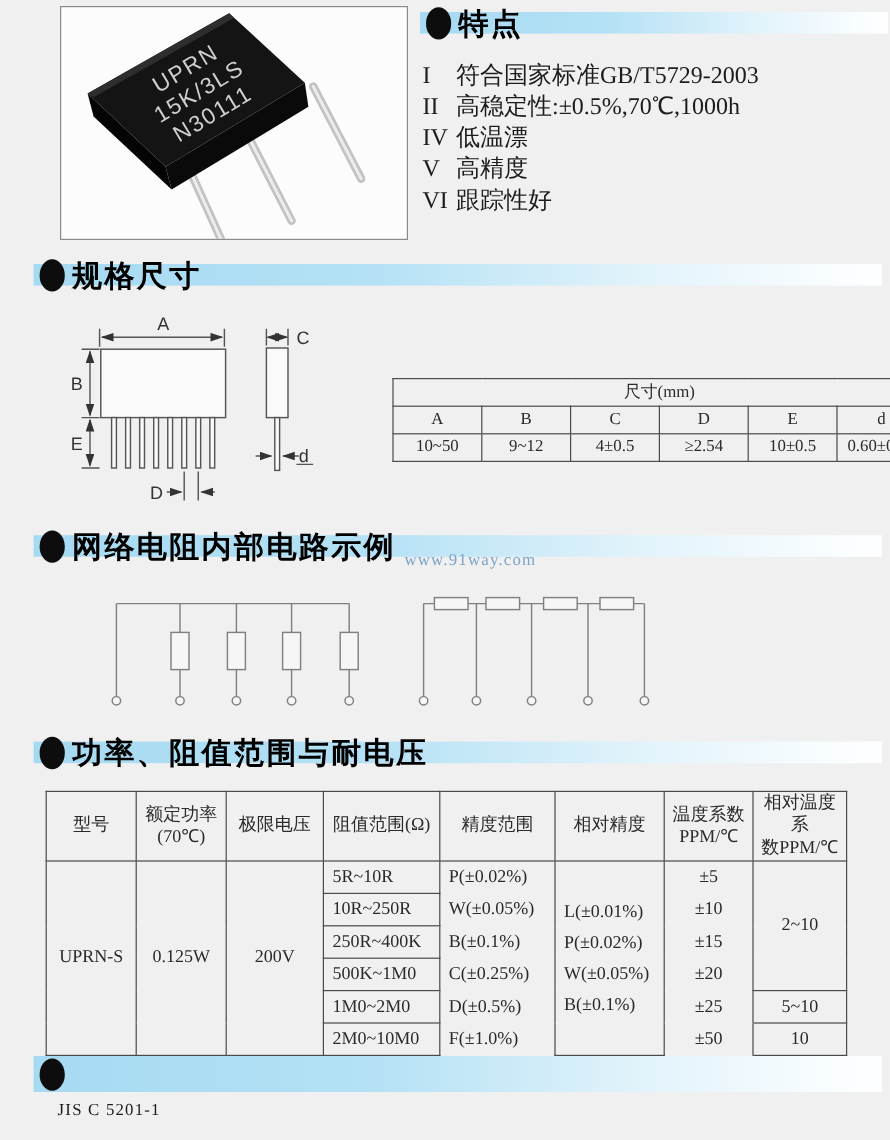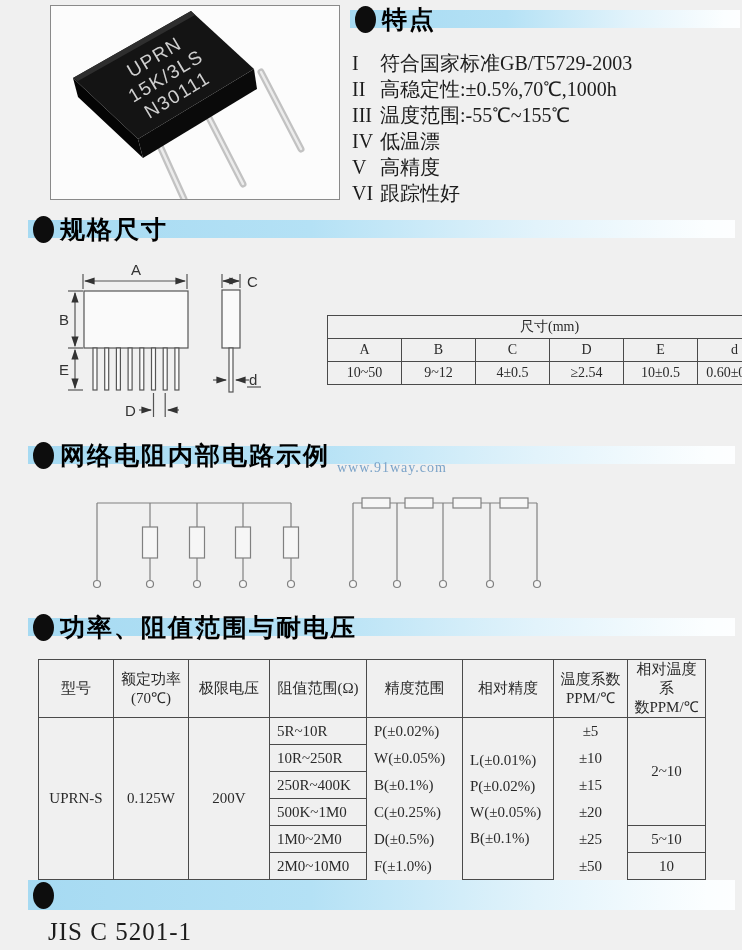--- a/index.html
+++ b/index.html
@@ -35,21 +35,21 @@
   .rt th{height:42px;text-align:center;white-space:pre-line;line-height:19px;}
   .rt td{height:26px;}
   .rt td.c{text-align:center;}
   .rt td.l{text-align:left;padding-left:7px;white-space:nowrap;}
   .rt td.nh{border-top:none;border-bottom:none;}
   .relp div span{display:block;line-height:26px;white-space:nowrap;}
 
   .watermark{position:absolute;left:337px;top:460px;font-family:Liberation Serif, serif;
              font-size:14px;letter-spacing:1px;}
 
-  .jis{position:absolute;left:48px;top:918px;font-size:25px;color:#1c1c1c;letter-spacing:1px;}
+  .jis{position:absolute;left:48px;top:918px;font-size:14px;color:#1c1c1c;letter-spacing:1px;}
 
   svg text{font-family:"Liberation Sans",sans-serif;}
   .abs{position:absolute;}
 </style>
 </head>
 <body>
 
 <div id="page">
 
   <div class="photo">
@@ -77,21 +77,20 @@
     </svg>
   </div>
 
   <div class="sec-h" style="left:350px;top:10px;width:385px;">
     <span class="bullet"></span>
     <span class="sec-title">特点</span>
   </div>
   <div class="features">
     <div class="feat"><span class="fnum">I</span><span>符合国家标准GB/T5729-2003</span></div>
     <div class="feat"><span class="fnum">II</span><span>高稳定性:±0.5%,70℃,1000h</span></div>
-    <div class="feat"><span class="fnum">III</span><span>温度范围:-55℃~155℃</span></div>
     <div class="feat"><span class="fnum">IV</span><span>低温漂</span></div>
     <div class="feat"><span class="fnum">V</span><span>高精度</span></div>
     <div class="feat"><span class="fnum">VI</span><span>跟踪性好</span></div>
   </div>
 
   <div class="sec-h" style="left:28px;top:220px;width:702px;">
     <span class="bullet"></span>
     <span class="sec-title">规格尺寸</span>
   </div>
 

